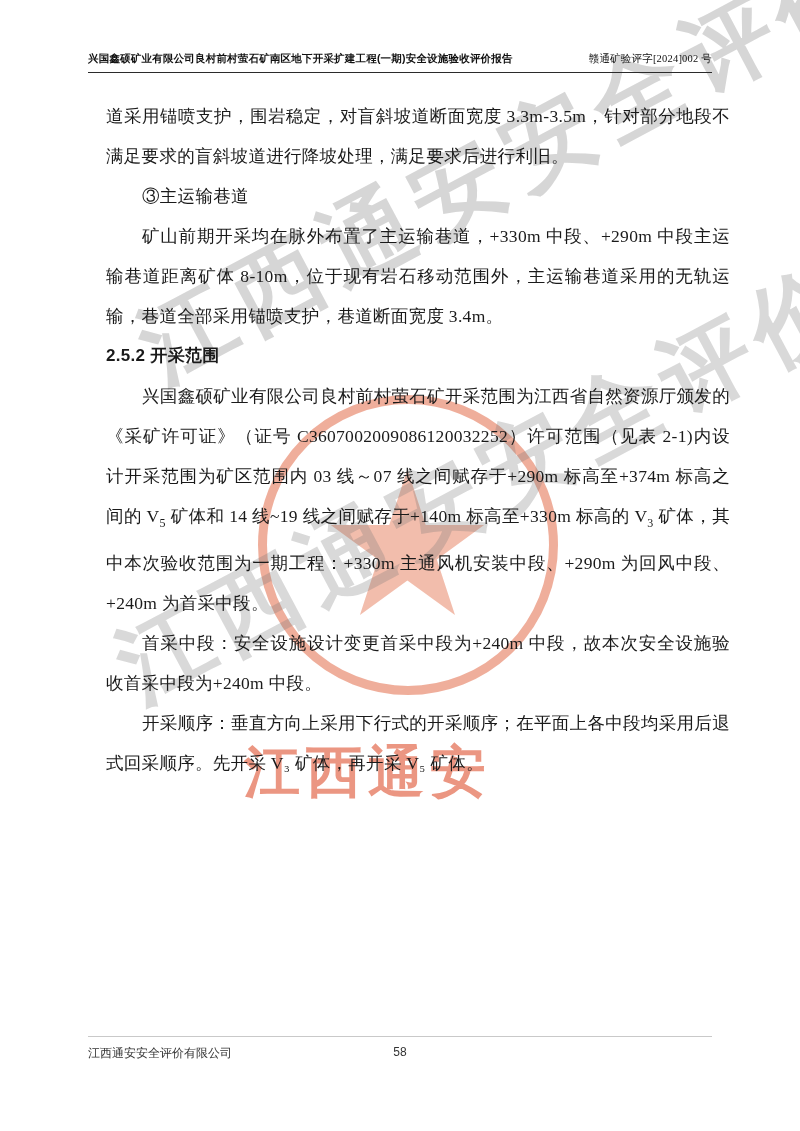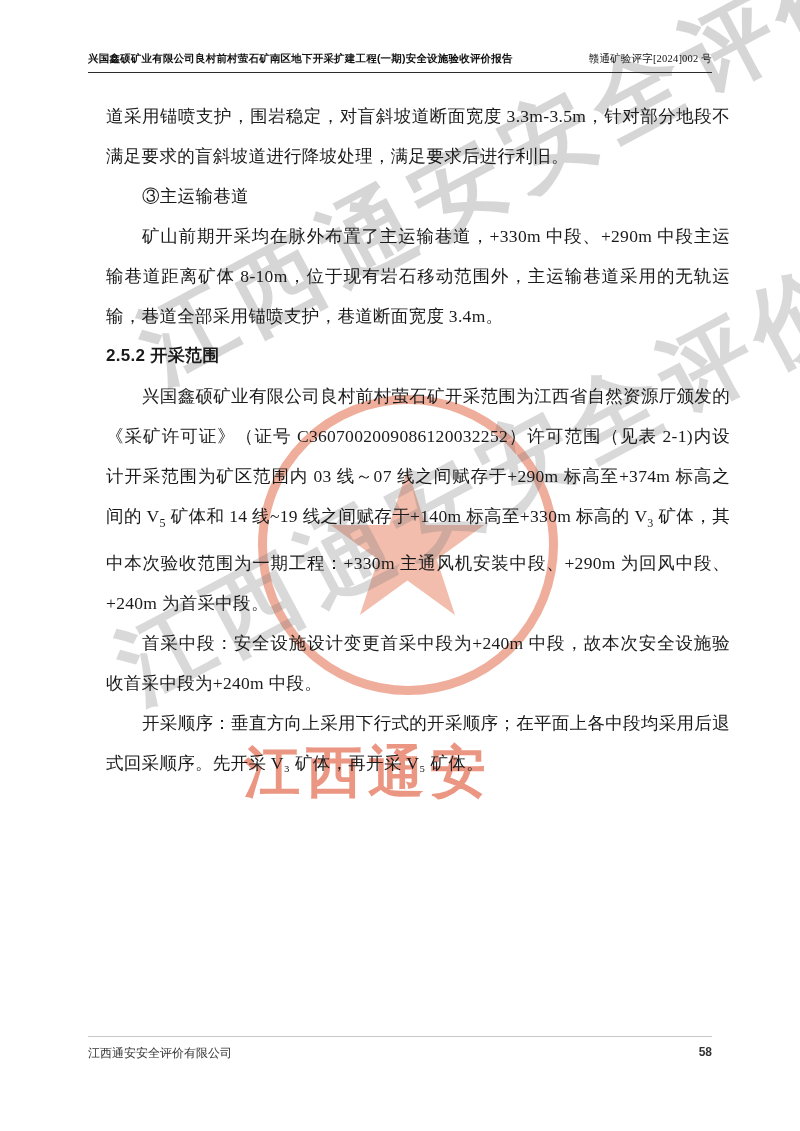--- a/index.html
+++ b/index.html
@@ -80,21 +80,21 @@
   }
   .footer-rule {
     position: absolute;
     left: 88px;
     top: 1036px;
     width: 624px;
     height: 1px;
     background: #c9c9c9;
   }
   .footer-left { position: absolute; left: 0; top: 0; }
-  .footer-page { position: absolute; left: 0; top: 0; width: 624px; text-align: right; font-weight: bold; }
+  .footer-page { position: absolute; left: 0; top: 0; width: 624px; text-align: center; }
 
   
   .wm-layer {
     position: absolute;
     inset: 0;
     pointer-events: none;
     overflow: hidden;
   }
   .wm-ring {
     position: absolute;

